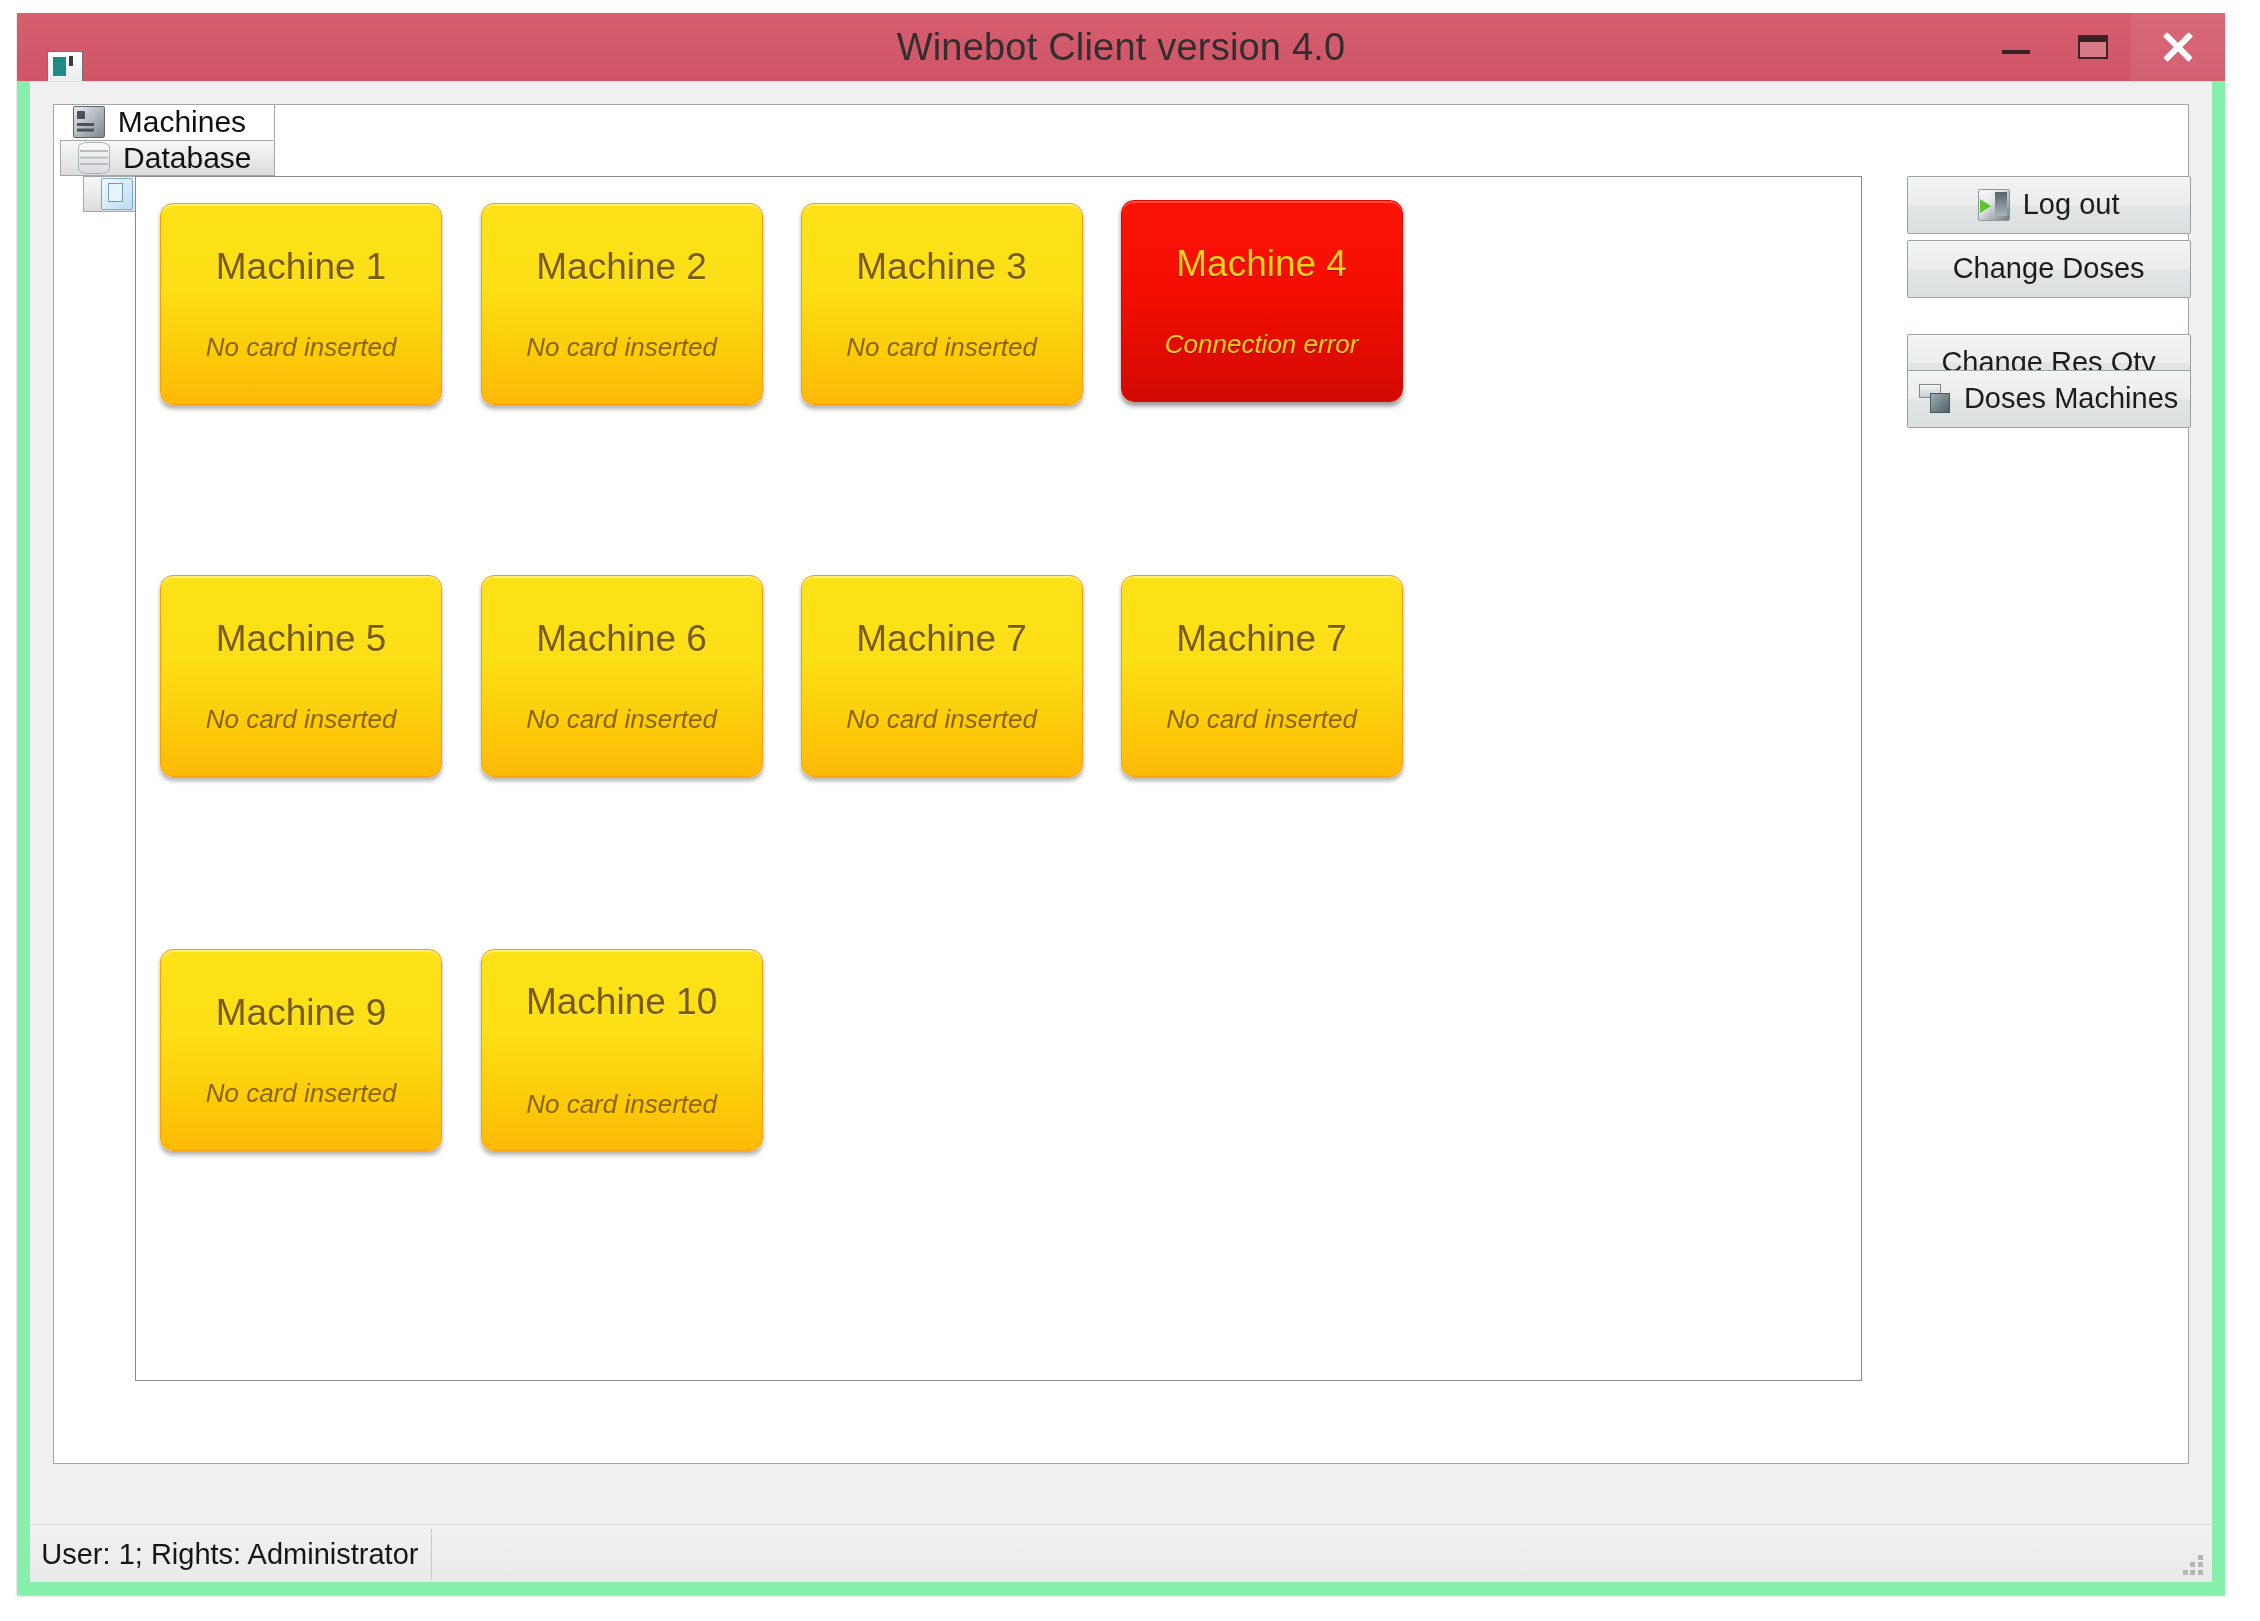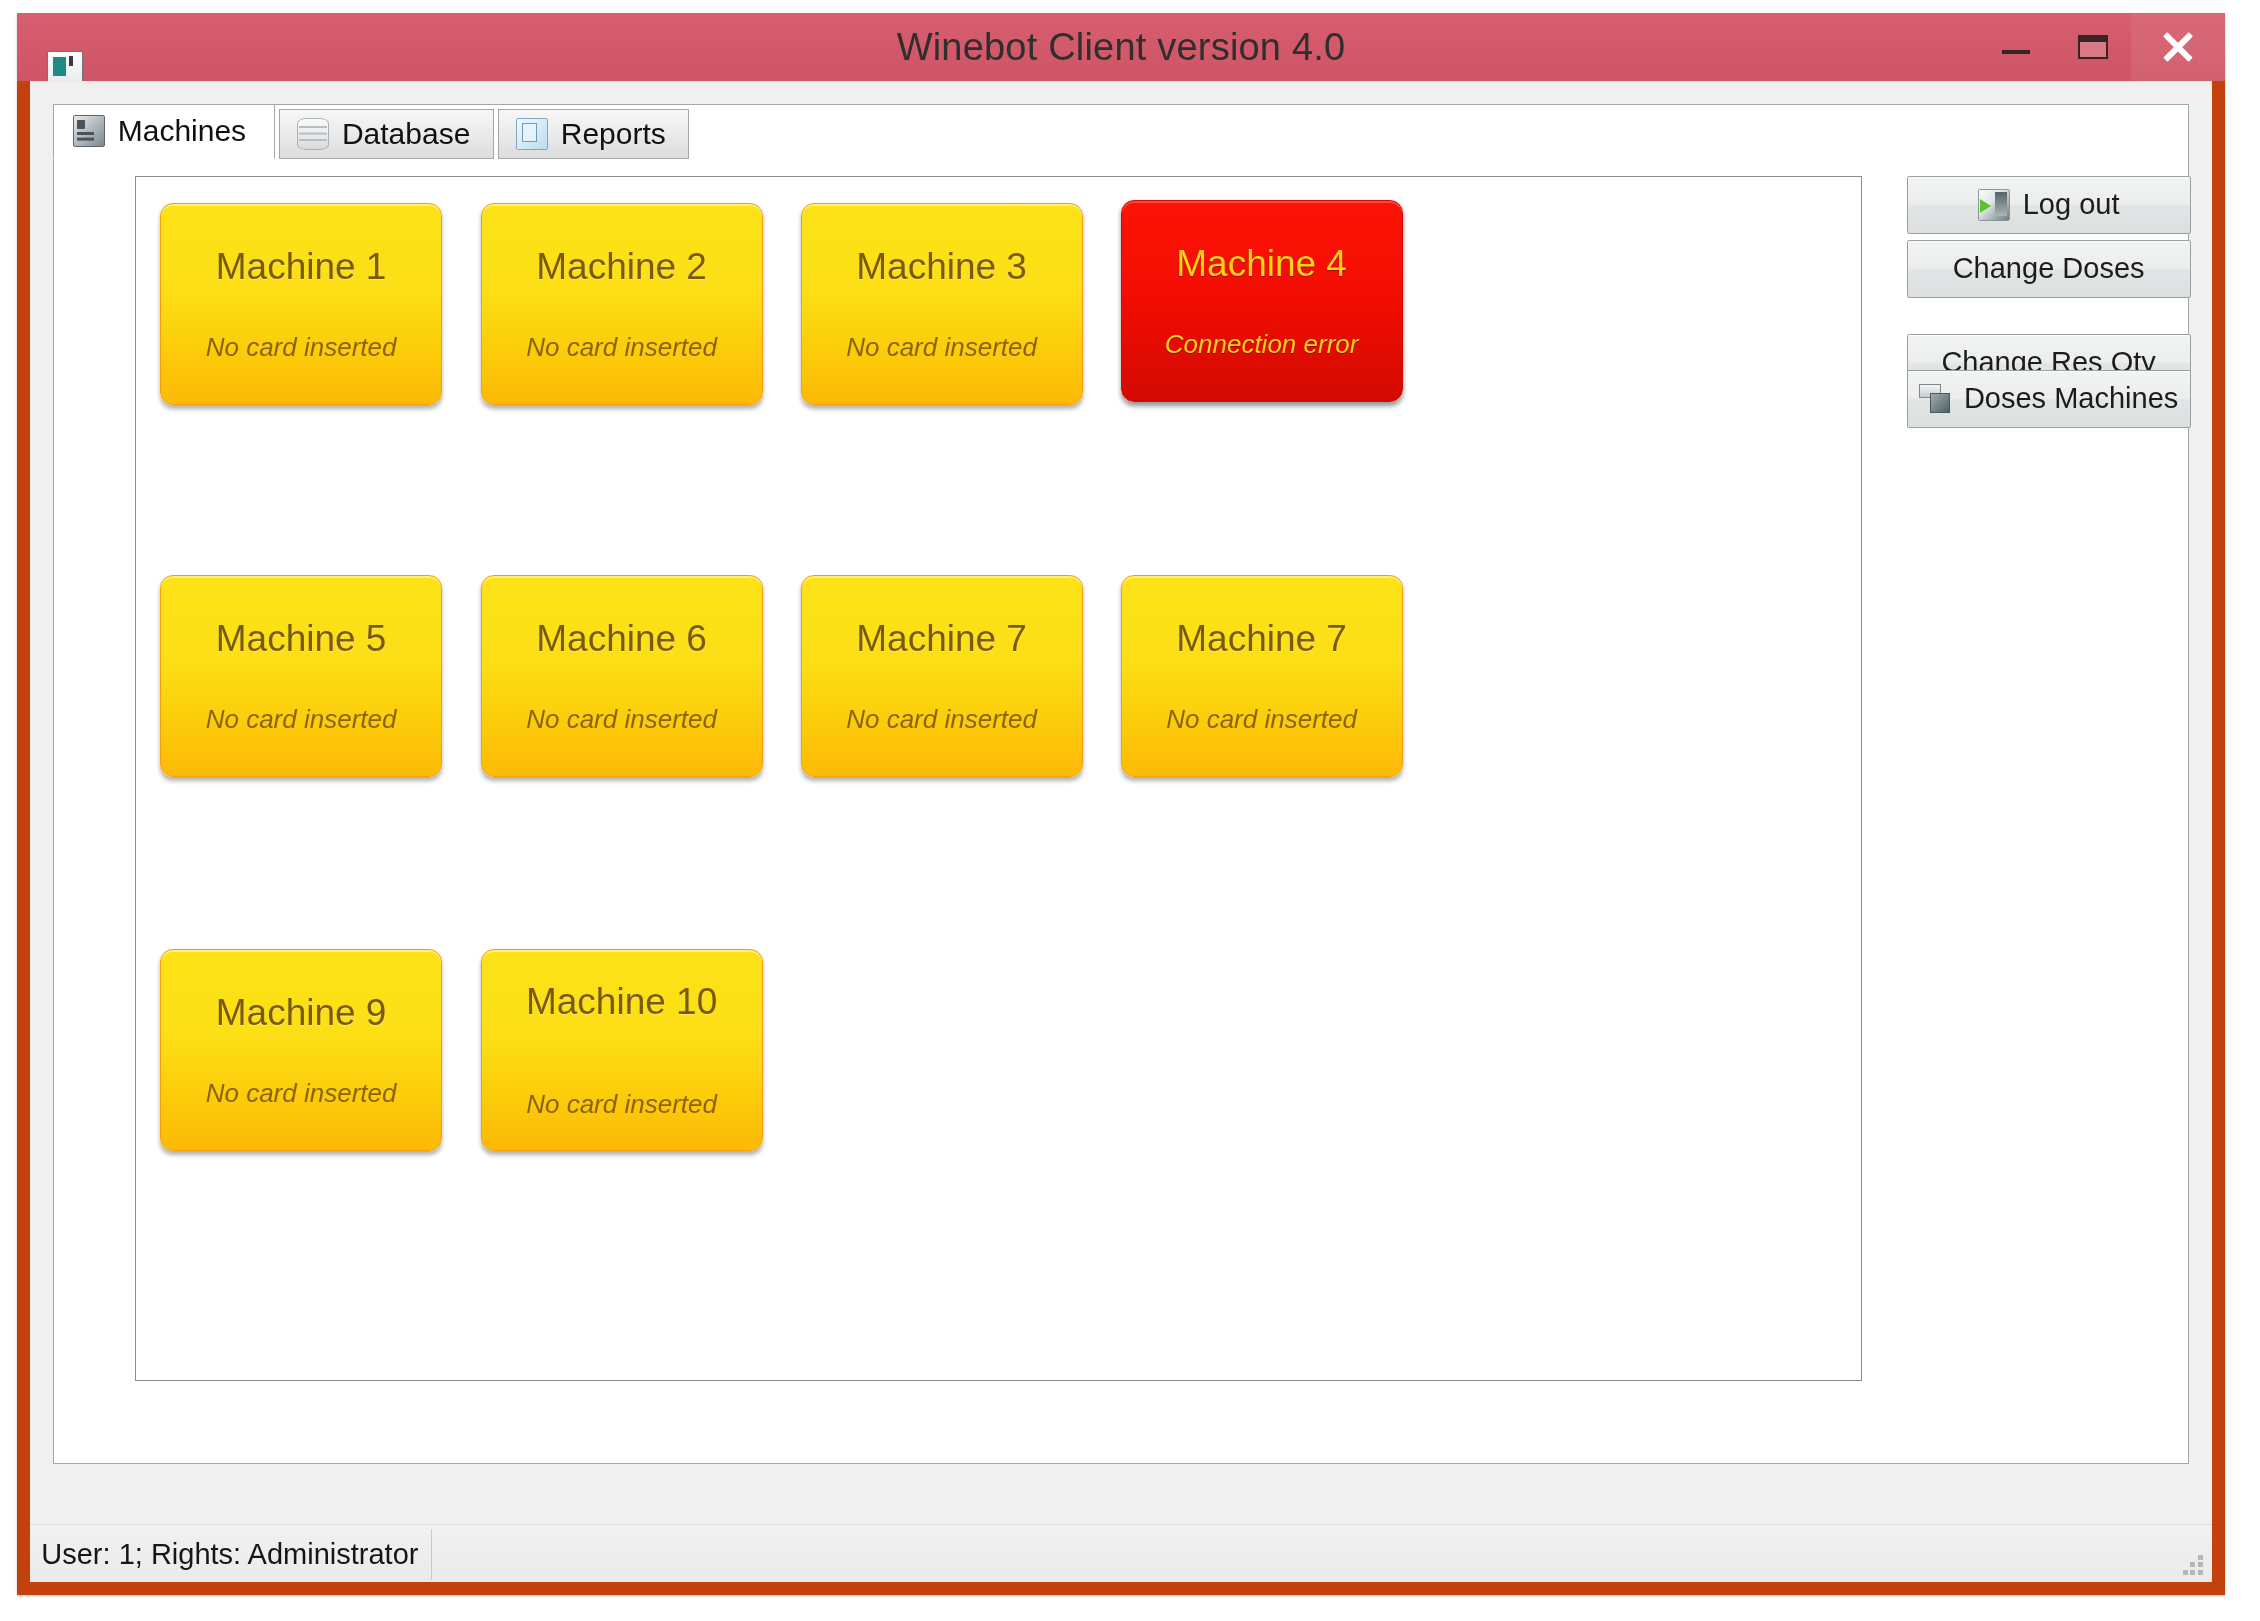--- a/index.html
+++ b/index.html
@@ -5,21 +5,21 @@
   html,body{margin:0;padding:0;background:#ffffff;}
   body{
     width:2261px;height:1621px;overflow:hidden;
     font-family:"Liberation Sans","DejaVu Sans",sans-serif;
     -webkit-font-smoothing:antialiased;
   }
 
   
   .window{
     position:absolute;left:17px;top:13px;width:2208px;height:1582px;
-    background:#c2410c;
+    background:#86efac;
     box-sizing:border-box;
     box-shadow:0 0.9px 1.9px rgba(0,0,0,.25);
   }
   .titlebar{
     position:absolute;left:0;top:0;width:100%;height:68px;
     background:linear-gradient(to bottom,#d65e6d 0%,#d2596a 55%,#cf5566 100%);
   }
   .title-icon{
     position:absolute;left:30px;top:38px;width:36px;height:36px;
     background:linear-gradient(to bottom,#fdfdfd,#e7e9ea);
@@ -77,21 +77,21 @@
   }
 
   
   .tabpanel{
     position:absolute;left:22.6px;top:21.7px;width:2136px;height:1360px;
     background:#ffffff;
     border:0.9px solid #a6a6a6;
     box-sizing:border-box;
   }
   .tabstrip{
-    position:absolute;left:-0.9px;top:-0.9px;height:55px;display:flex;align-items:flex-end;
+    position:absolute;left:-0.9px;top:-0.9px;height:55px;display:flex;align-items:flex-end;flex-direction:column;
   }
   .tab{
     position:relative;height:50px;display:flex;align-items:center;
     padding:0 22.6px 0 17px;
     font-size:30px;color:#111;
     border:0.9px solid #a6a6a6;
     background:linear-gradient(to bottom,#f7f7f7 0%,#ececec 45%,#dcdcdc 100%);
     box-sizing:border-box;margin-right:3.8px;
     white-space:nowrap;
   }

